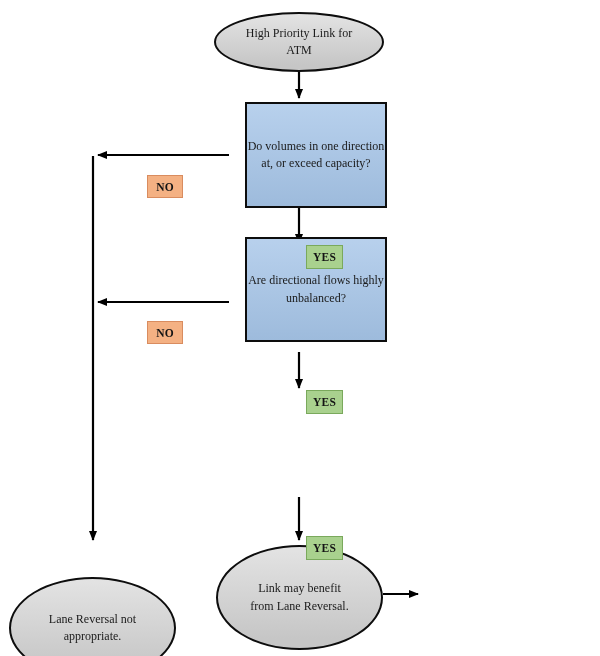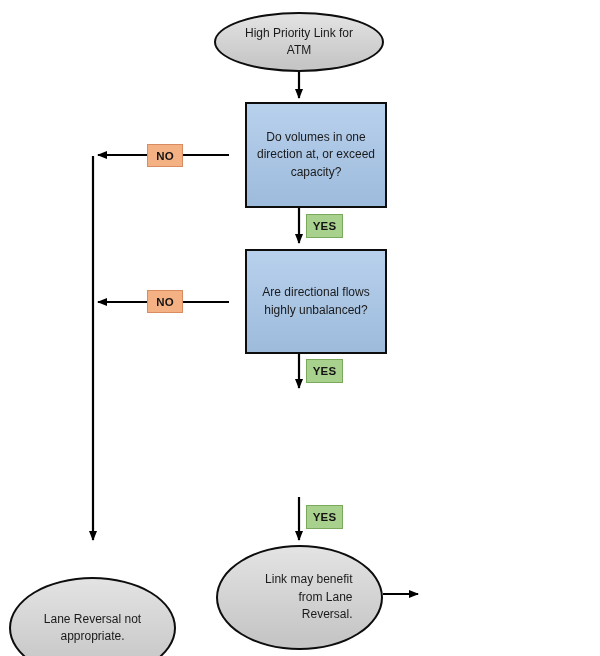--- a/index.html
+++ b/index.html
@@ -5,21 +5,21 @@
   html, body {
     margin: 0;
     padding: 0;
     background: #ffffff;
   }
   .canvas {
     position: relative;
     width: 516px;
     height: 656px;
     background: var(--page-bg, #ffffff);
-    font-family: Liberation Sans, sans-serif;
+    font-family: Liberation Serif, serif;
     overflow: hidden;
   }
   .connectors {
     position: absolute;
     top: 0;
     left: 0;
     z-index: 1;
   }
   .connector-line {
     stroke: var(--connector, #000000);
@@ -55,39 +55,40 @@
     position: absolute;
     z-index: 3;
     display: flex;
     align-items: center;
     justify-content: center;
     font-size: 11.5px;
     font-weight: bold;
     color: #141414;
     box-sizing: border-box;
     letter-spacing: 0.2px;
+    margin-top: 31px;
   }
   .badge.no {
     background: var(--no-fill, #f4b183);
     border: 1.5px solid var(--no-border, #d98c5f);
   }
   .badge.yes {
     background: var(--yes-fill, #a9d18e);
     border: 1.5px solid var(--yes-border, #7aa95c);
   }
 
   
   #node-start            { left: 214px; top: 12px;  width: 170px; height: 60px; }
   #node-start .lbl       { max-width: 122px; }
   #node-decision1        { left: 229px; top: 102px; width: 142px; height: 106px; }
-  #node-decision2        { left: 229px; top: 249px; width: 142px; height: 105px; }
+  #node-decision2        { left: 229px; top: 237px; width: 142px; height: 105px; }
   #node-decision3        { left: 229px; top: 392px; width: 142px; height: 105px; }
   #node-not-appropriate  { left: 9px;   top: 577px; width: 167px; height: 102px; }
   #node-not-appropriate .lbl { max-width: 132px; }
-  #node-benefit          { left: 216px; top: 545px; width: 167px; height: 105px; text-align: right; }
+  #node-benefit          { left: 216px; top: 545px; width: 167px; height: 105px; }
   #node-benefit .lbl     { max-width: 106px; }
   #node-consider         { left: 421px; top: 543px; width: 174px; height: 103px; }
   #node-consider .lbl    { max-width: 136px; }
 
   
   #badge-no1  { left: 147px; top: 144px; width: 36px; height: 23px; }
   #badge-no2  { left: 147px; top: 290px; width: 36px; height: 23px; }
   #badge-yes1 { left: 306px; top: 214px; width: 37px; height: 24px; }
   #badge-yes2 { left: 306px; top: 359px; width: 37px; height: 24px; }
   #badge-yes3 { left: 306px; top: 505px; width: 37px; height: 24px; }

